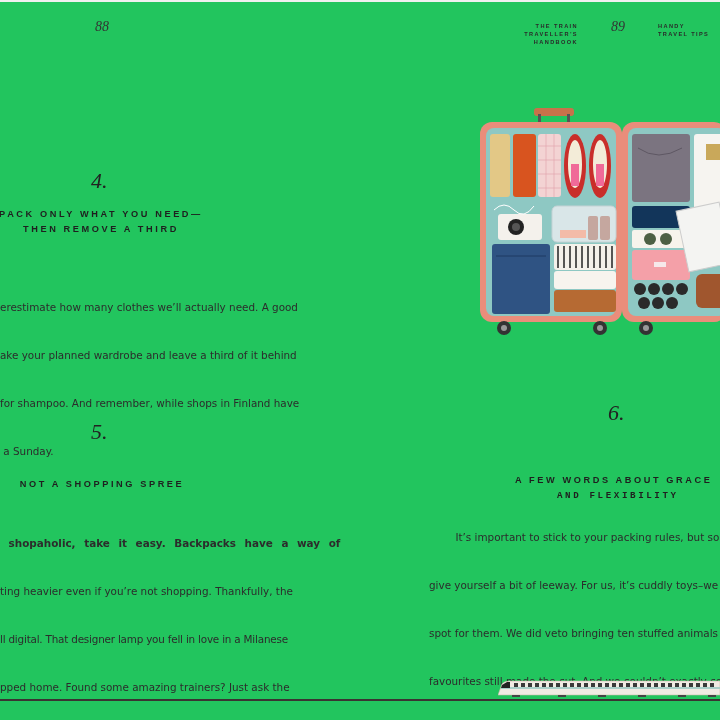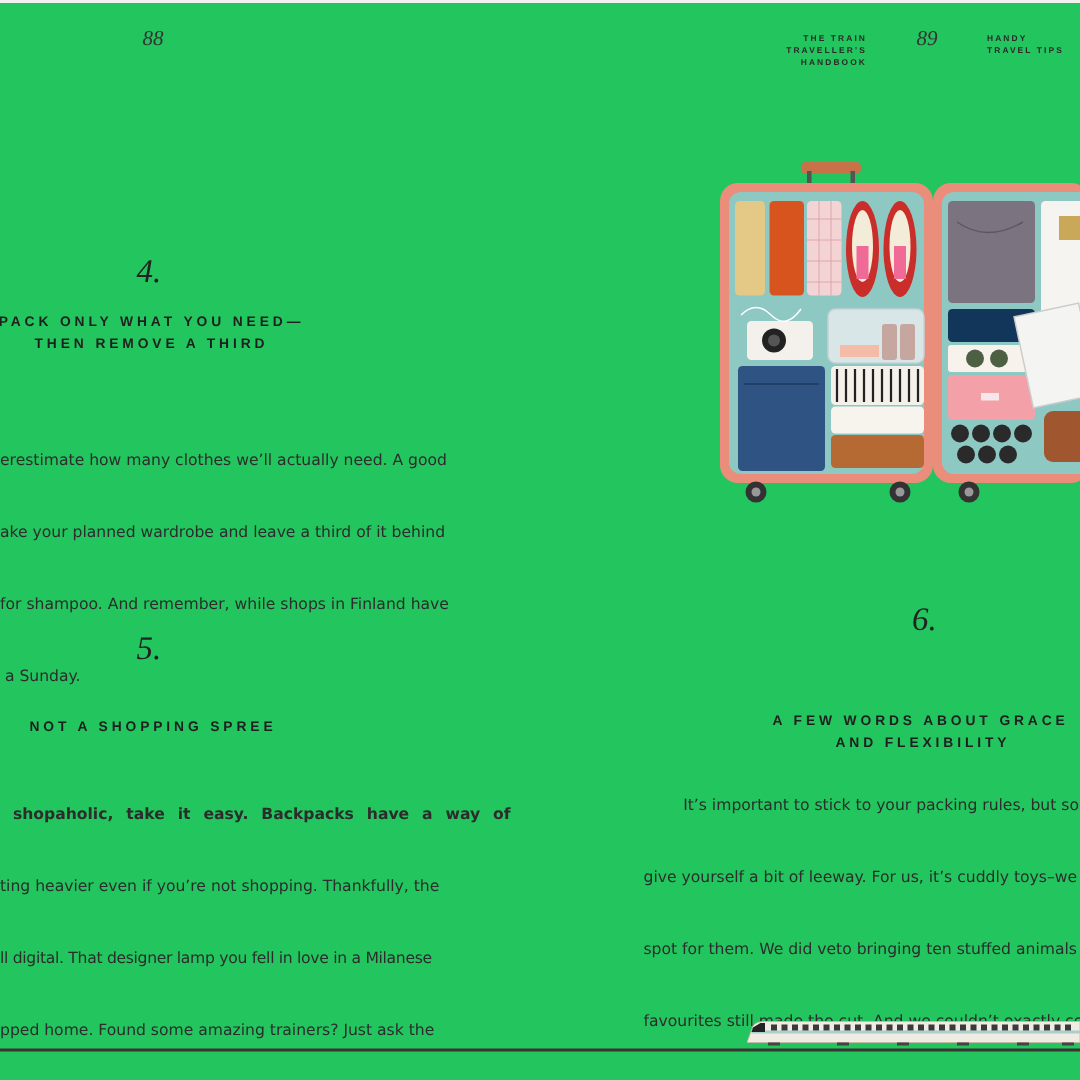--- a/index.html
+++ b/index.html
@@ -153,21 +153,21 @@
         <circle cx="30" cy="224" r="3" fill="#999"></circle>
       <circle cx="126" cy="224" r="7" fill="#333"></circle>
         <circle cx="126" cy="224" r="3" fill="#999"></circle>
       <circle cx="172" cy="224" r="7" fill="#333"></circle>
         <circle cx="172" cy="224" r="3" fill="#999"></circle>
     </svg>
 
     <div class="num" style="left:608px; top:400px;">6.</div>
     <div class="heading" style="left:515px; top:439px; width:205px; text-align:left;margin-top:34px;">
       <div>A FEW WORDS ABOUT GRACE</div>
-      <div style="padding-left:42px;">AND FLEXIBILITY</div>
+      <div style="padding-left:42px;font-family:Liberation Mono, monospace;">AND FLEXIBILITY</div>
     </div>
     <div class="para" style="left:429px; top:497px;">
       <div>        It’s important to stick to your packing rules, but som</div>
       <div>give yourself a bit of leeway. For us, it’s cuddly toys–we</div>
       <div>spot for them. We did veto bringing ten stuffed animals</div>
       <div>favourites still made the cut. And we couldn’t exactly co</div>
       
       
     </div>
 

